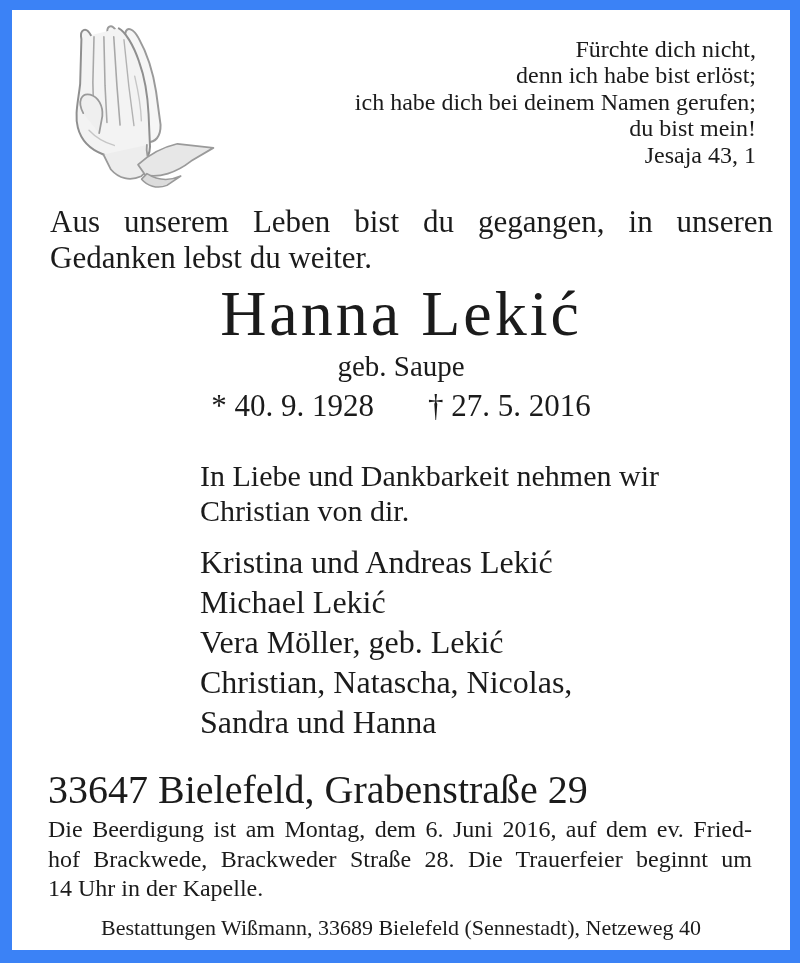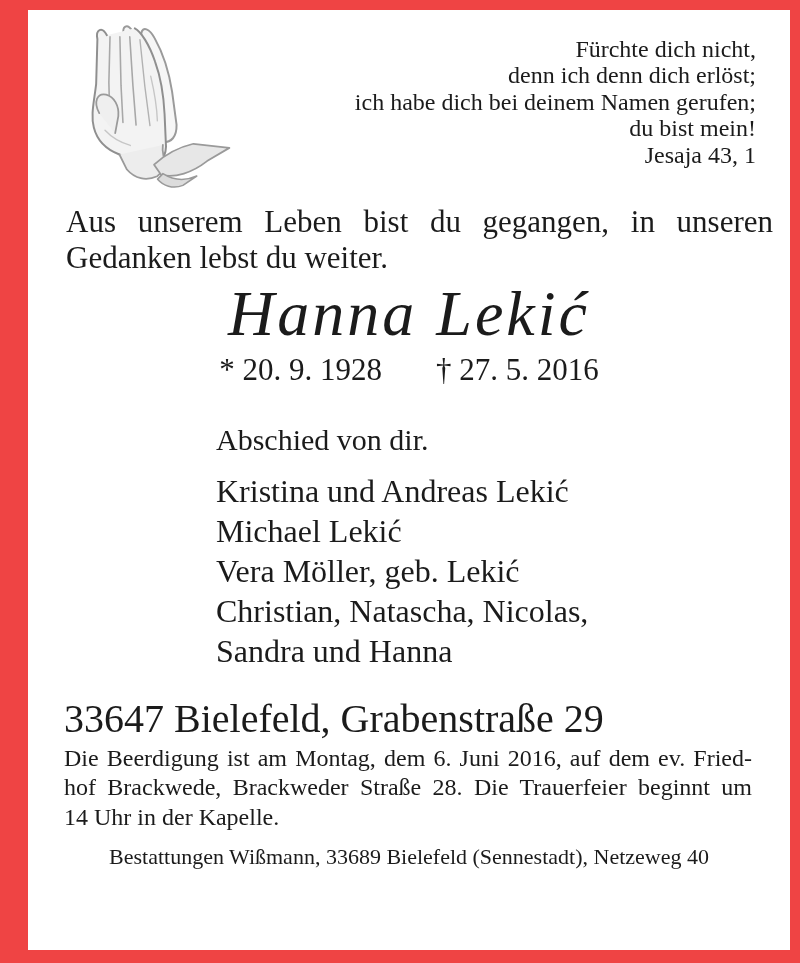--- a/index.html
+++ b/index.html
@@ -1,20 +1,20 @@
 <!DOCTYPE html>
 <html><head>
 <meta charset="utf-8">
 <style>
   html, body { margin: 0; padding: 0; background: #111; }
   * { box-sizing: border-box; }
   .frame {
     width: 800px; height: 963px;
-    background: #ef4444;
-    padding: 10px 10px 13px 28px;
+    background: #3b82f6;
+    padding: 10px 10px 13px 12px;
     font-family: "Liberation Serif", "DejaVu Serif", serif;
     color: #1b1b1b;
   }
   .paper {
     width: 100%; height: 100%;
     background: #ffffff;
     overflow: hidden;
   }
   .header { display: flex; }
   .hands {
@@ -35,21 +35,20 @@
     font-size: 31px;
     line-height: 1.16;
   }
   .just { text-align: justify; text-align-last: justify; }
   .name {
     text-align: center;
     font-size: 64px;
     line-height: 1.05;
     margin-top: 4px;
     letter-spacing: 3px;
-    font-style: italic;
   }
   .maiden { text-align: center; font-size: 29px; margin-top: 3px; }
   .dates {
     display: flex; justify-content: center; gap: 54px;
     font-size: 31px; margin-top: 5px;
   }
   .condolence { margin: 34px 40px 0 188px; font-size: 30px; line-height: 1.17; }
   .mourners { margin: 14px 0 0 188px; font-size: 32px; line-height: 1.25; }
   .address { margin: 24px 0 0 36px; font-size: 40px; }
   .funeral { margin: 2px 38px 0 36px; font-size: 24px; line-height: 1.22; }
@@ -82,40 +81,42 @@
             <path d="M94 150 C106 141 120 135 136 133 L172 141 148 152 C132 162 114 166 100 161 Z" fill="#e7e7e7" stroke="#9a9a9a" stroke-width="1.8"></path>
             <path d="M102 160 C112 168 124 170 136 166 L121 174 C110 177 101 172 96 165 Z" fill="#dcdcdc" stroke="#9a9a9a" stroke-width="1.6"></path>
 
             <path d="M48 110 C54 118 62 124 72 128" fill="none" stroke="#c6c6c6" stroke-width="1.4"></path>
             <path d="M100 60 C102 76 103 92 102 106" fill="none" stroke="#c6c6c6" stroke-width="1.4"></path>
           </g>
         </svg>
       </div>
       <div class="verse">
         <div>Fürchte dich nicht,</div>
-        <div>denn ich denn dich erlöst;</div>
+        <div>denn ich habe bist erlöst;</div>
         <div>ich habe dich bei deinem Namen gerufen;</div>
         <div>du bist mein!</div>
         <div>Jesaja 43, 1</div>
       </div>
     </div>
 
     <div class="intro">
       <div class="just">Aus unserem Leben bist du gegangen, in unseren</div>
       <div>Gedanken lebst du weiter.</div>
     </div>
 
     <div class="name">Hanna Lekić</div>
+    <div class="maiden">geb. Saupe</div>
     <div class="dates">
-      <span>* 20. 9. 1928</span>
+      <span>* 40. 9. 1928</span>
       <span>† 27. 5. 2016</span>
     </div>
 
     <div class="condolence">
-      <div>Abschied von dir.</div>
+      <div>In Liebe und Dankbarkeit nehmen wir</div>
+      <div>Christian von dir.</div>
     </div>
 
     <div class="mourners">
       <div>Kristina und Andreas Lekić</div>
       <div>Michael Lekić</div>
       <div>Vera Möller, geb. Lekić</div>
       <div>Christian, Natascha, Nicolas,</div>
       <div>Sandra und Hanna</div>
     </div>
 

